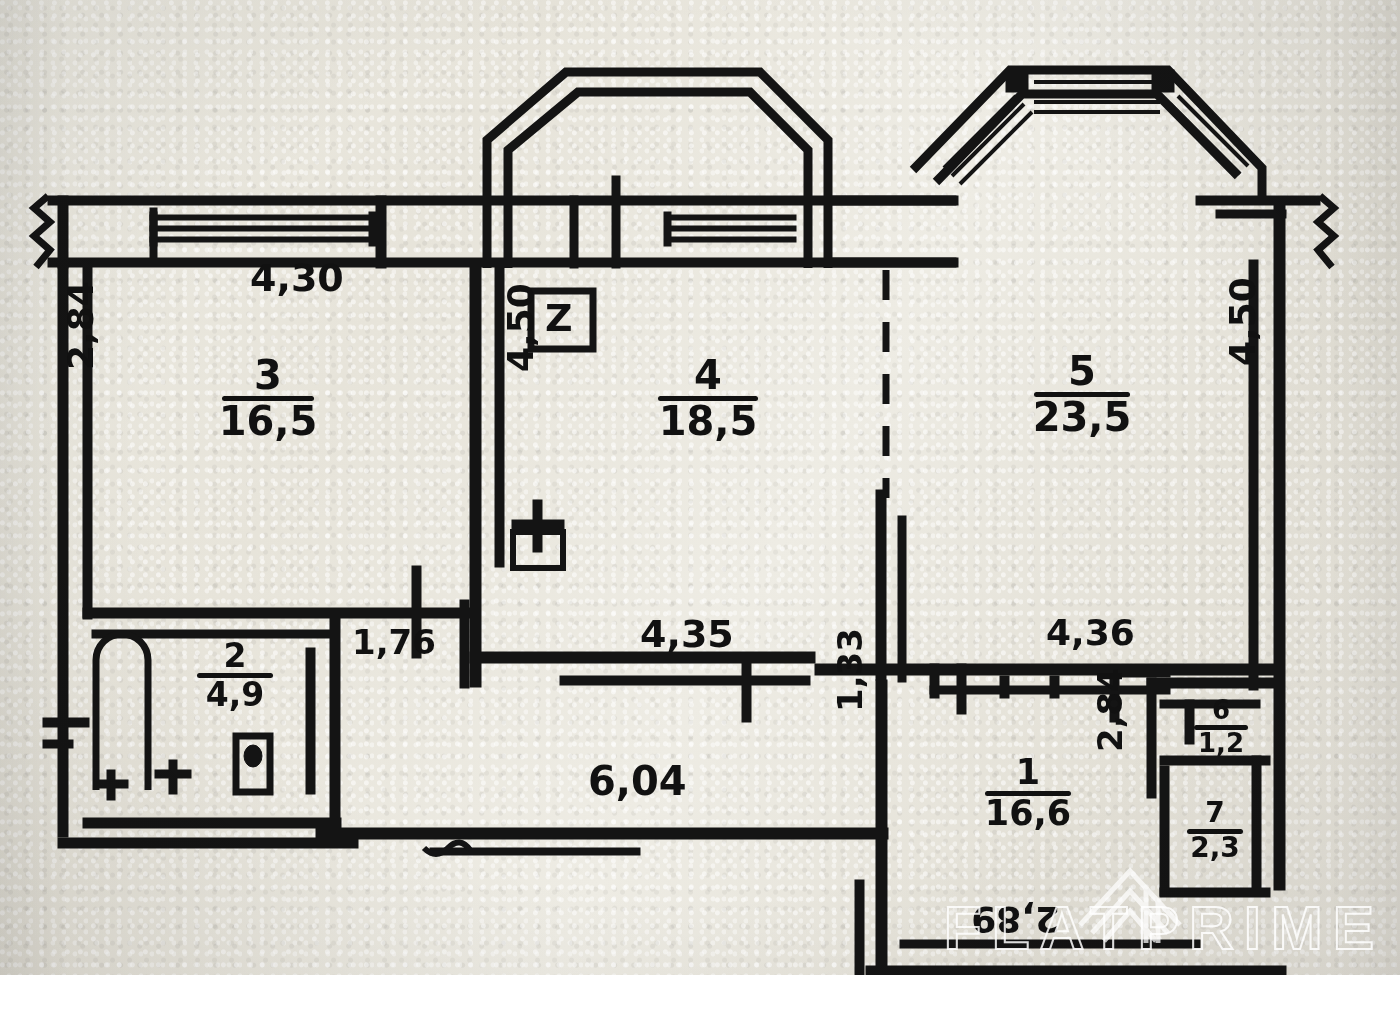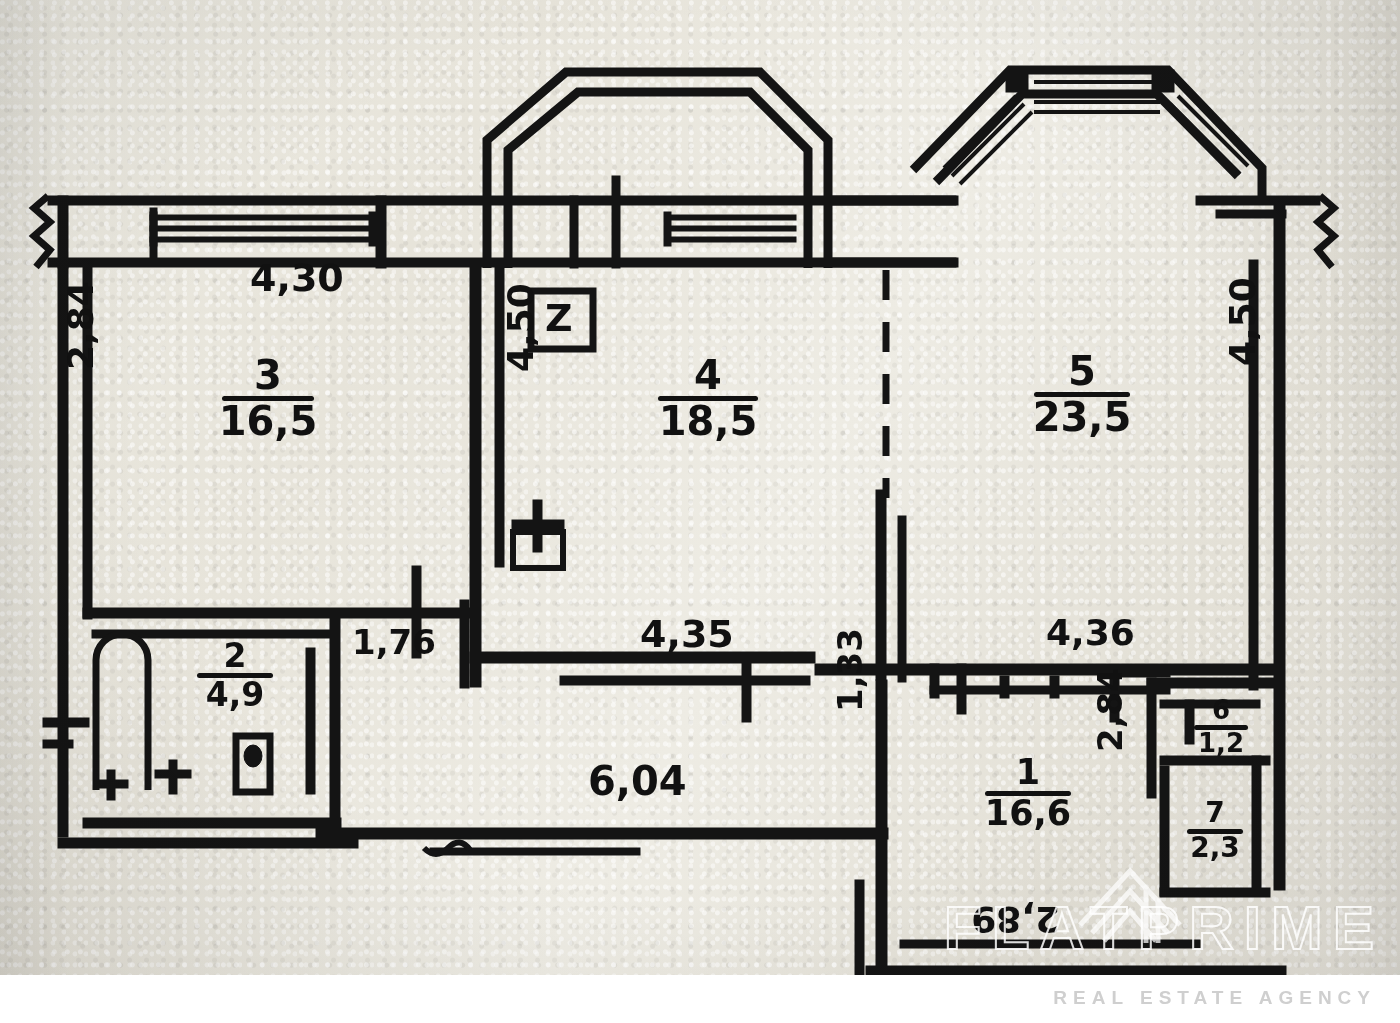--- a/index.html
+++ b/index.html
@@ -307,15 +307,14 @@
       <path d="M8,78 L58,24 L108,78"></path>
       <path d="M20,86 L58,44 L96,86"></path>
       <path d="M32,94 L58,64 L84,94"></path>
       <path d="M74,40 L74,96"></path>
       <path d="M86,52 L86,96"></path>
     </g>
   </svg>
 
   <div class="wm" id="wm-main">FLATPRIME</div>
   <div id="bottomstrip"></div>
-  <div class="wm" id="wm-sub">REAL ESTATE AGENCY</div>
 
 </div>
 
 </body></html>

